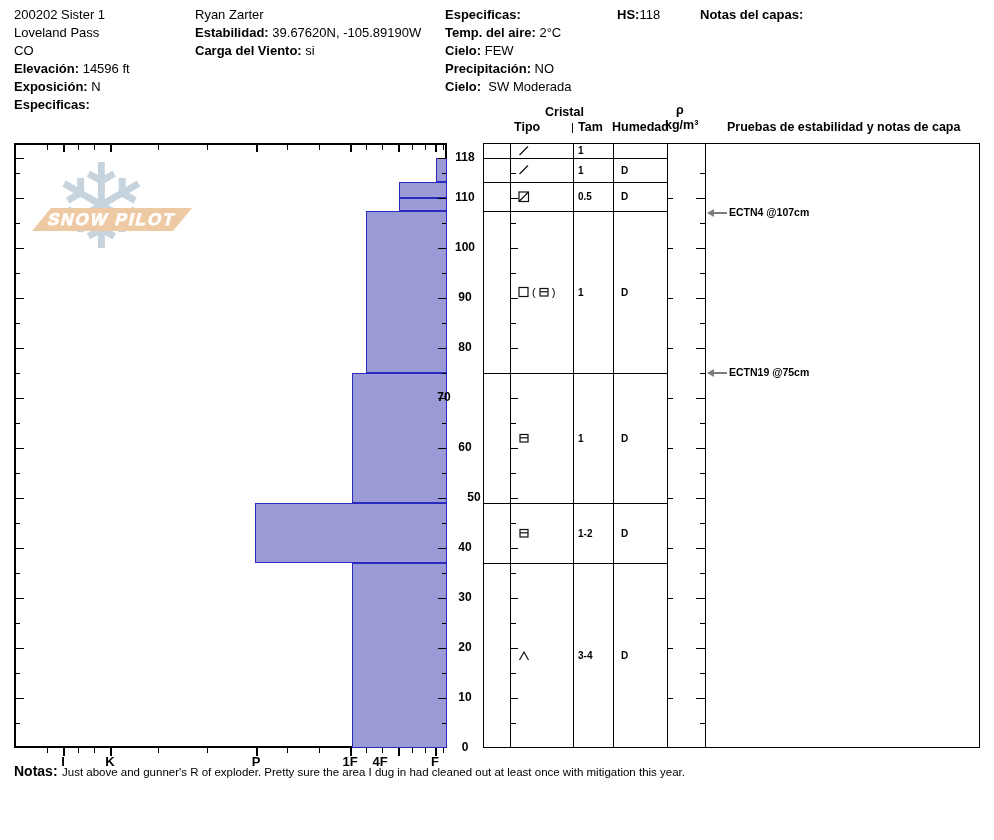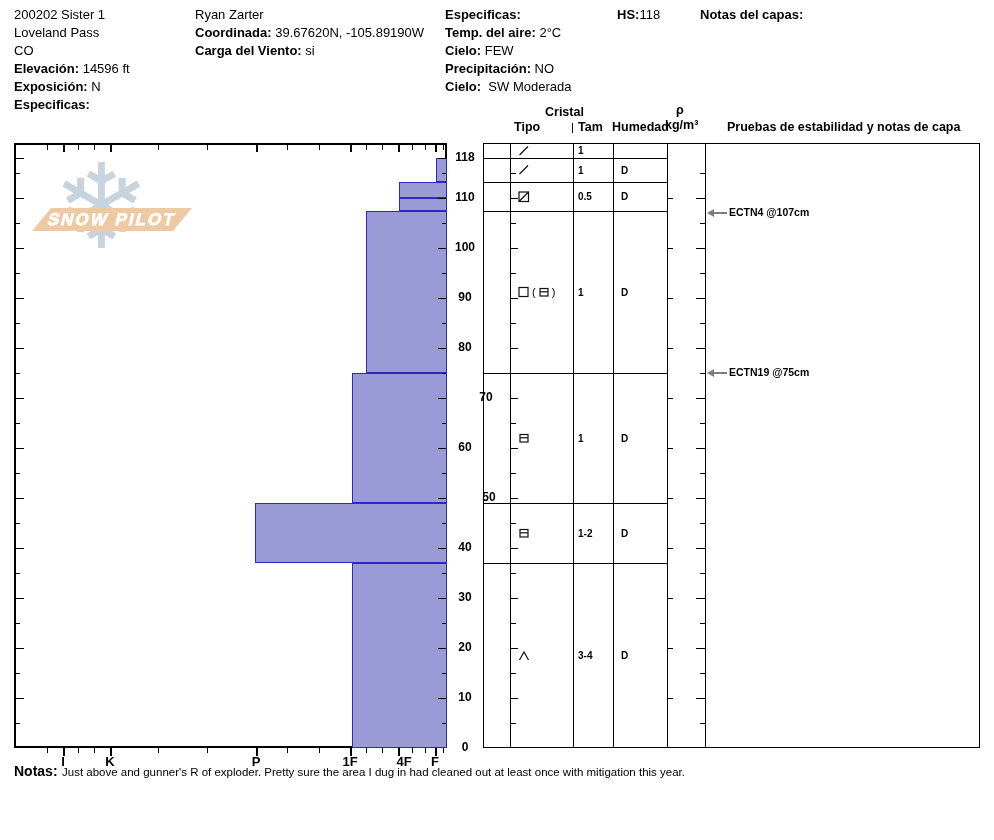--- a/index.html
+++ b/index.html
@@ -45,21 +45,21 @@
     <div>200202 Sister 1</div>
     <div>Loveland Pass</div>
     <div>CO</div>
     <div><span class="b">Elevación:</span> <span>14596 ft</span></div>
     <div><span class="b">Exposición:</span> <span>N</span></div>
     <div><span class="b">Especificas:</span> <span></span></div>
   </div>
 
   <div class="mcol" style="left:195px;">
     <div>Ryan Zarter</div>
-    <div><span class="b">Coordinada:</span> <span>39.67620N, -105.89190W</span></div>
+    <div><span class="b">Estabilidad:</span> <span>39.67620N, -105.89190W</span></div>
     <div><span class="b">Carga del Viento:</span> <span>si</span></div>
   </div>
 
   <div class="mcol" style="left:445px;">
     <div><span class="b">Especificas:</span> <span></span></div>
     <div><span class="b">Temp. del aire:</span> <span>2°C</span></div>
     <div><span class="b">Cielo:</span> <span>FEW</span></div>
     <div><span class="b">Precipitación:</span> <span>NO</span></div>
     <div><span class="b">Cielo:</span>&nbsp; <span>SW Moderada</span></div>
   </div>
@@ -149,43 +149,43 @@
     <div class="abs" style="left: 438px; top: 198px; width: 8px; height: 1px; background: rgb(0, 0, 0);"></div>
     <div class="abs" style="left: 16px; top: 173px; width: 4px; height: 1px; background: rgb(0, 0, 0);"></div>
     <div class="abs" style="left: 442px; top: 173px; width: 4px; height: 1px; background: rgb(0, 0, 0);"></div>
     <div class="abs" style="left: 438px; top: 158px; width: 8px; height: 1px; background: rgb(0, 0, 0);"></div>
     <div class="abs" style="left: 16px; top: 158px; width: 8px; height: 1px; background: rgb(0, 0, 0);"></div>
     <div class="dlab" style="left: 447px; top: 150px;">118</div>
     <div class="dlab" style="left: 447px; top: 190px;">110</div>
     <div class="dlab" style="left: 447px; top: 240px;">100</div>
     <div class="dlab" style="left: 447px; top: 290px;">90</div>
     <div class="dlab" style="left: 447px; top: 340px;">80</div>
-    <div class="dlab" style="left: 468px; top: 390px;">70</div>
+    <div class="dlab" style="left: 426px; top: 390px;">70</div>
     <div class="dlab" style="left: 447px; top: 440px;">60</div>
-    <div class="dlab" style="left: 471px; top: 490px;">50</div>
+    <div class="dlab" style="left: 456px; top: 490px;">50</div>
     <div class="dlab" style="left: 447px; top: 540px;">40</div>
     <div class="dlab" style="left: 447px; top: 590px;">30</div>
     <div class="dlab" style="left: 447px; top: 640px;">20</div>
     <div class="dlab" style="left: 447px; top: 690px;">10</div>
     <div class="dlab" style="left: 447px; top: 740px;">0</div>
     <div class="abs" style="left: 63px; top: 748px; width: 2px; height: 8px; background: rgb(0, 0, 0);"></div>
     <div class="abs" style="left: 63px; top: 145px; width: 2px; height: 7px; background: rgb(0, 0, 0);"></div>
     <div class="xlab" style="left: 43px; top: 754px;">I</div>
     <div class="abs" style="left: 110px; top: 748px; width: 2px; height: 8px; background: rgb(0, 0, 0);"></div>
     <div class="abs" style="left: 110px; top: 145px; width: 2px; height: 7px; background: rgb(0, 0, 0);"></div>
     <div class="xlab" style="left: 90px; top: 754px;">K</div>
     <div class="abs" style="left: 256px; top: 748px; width: 2px; height: 8px; background: rgb(0, 0, 0);"></div>
     <div class="abs" style="left: 256px; top: 145px; width: 2px; height: 7px; background: rgb(0, 0, 0);"></div>
     <div class="xlab" style="left: 236px; top: 754px;">P</div>
     <div class="abs" style="left: 350px; top: 748px; width: 2px; height: 8px; background: rgb(0, 0, 0);"></div>
     <div class="abs" style="left: 350px; top: 145px; width: 2px; height: 7px; background: rgb(0, 0, 0);"></div>
     <div class="xlab" style="left: 330px; top: 754px;">1F</div>
     <div class="abs" style="left: 398px; top: 748px; width: 2px; height: 8px; background: rgb(0, 0, 0);"></div>
     <div class="abs" style="left: 398px; top: 145px; width: 2px; height: 7px; background: rgb(0, 0, 0);"></div>
-    <div class="xlab" style="left: 384px; top: 754px;">4F</div>
+    <div class="xlab" style="left: 360px; top: 754px;">4F</div>
     <div class="abs" style="left: 435px; top: 748px; width: 2px; height: 8px; background: rgb(0, 0, 0);"></div>
     <div class="abs" style="left: 435px; top: 145px; width: 2px; height: 7px; background: rgb(0, 0, 0);"></div>
     <div class="xlab" style="left: 415px; top: 754px;">F</div>
     <div class="abs" style="left: 47px; top: 748px; width: 1px; height: 5px; background: rgb(0, 0, 0);"></div>
     <div class="abs" style="left: 47px; top: 145px; width: 1px; height: 5px; background: rgb(0, 0, 0);"></div>
     <div class="abs" style="left: 78px; top: 748px; width: 1px; height: 5px; background: rgb(0, 0, 0);"></div>
     <div class="abs" style="left: 78px; top: 145px; width: 1px; height: 5px; background: rgb(0, 0, 0);"></div>
     <div class="abs" style="left: 94px; top: 748px; width: 1px; height: 5px; background: rgb(0, 0, 0);"></div>
     <div class="abs" style="left: 94px; top: 145px; width: 1px; height: 5px; background: rgb(0, 0, 0);"></div>
     <div class="abs" style="left: 158px; top: 748px; width: 1px; height: 5px; background: rgb(0, 0, 0);"></div>

